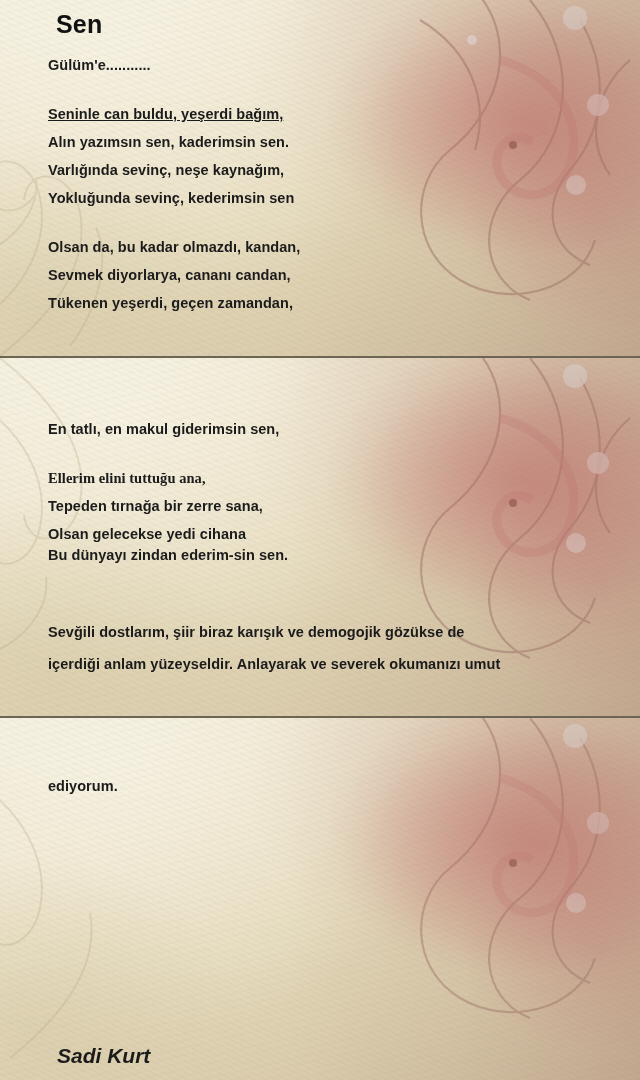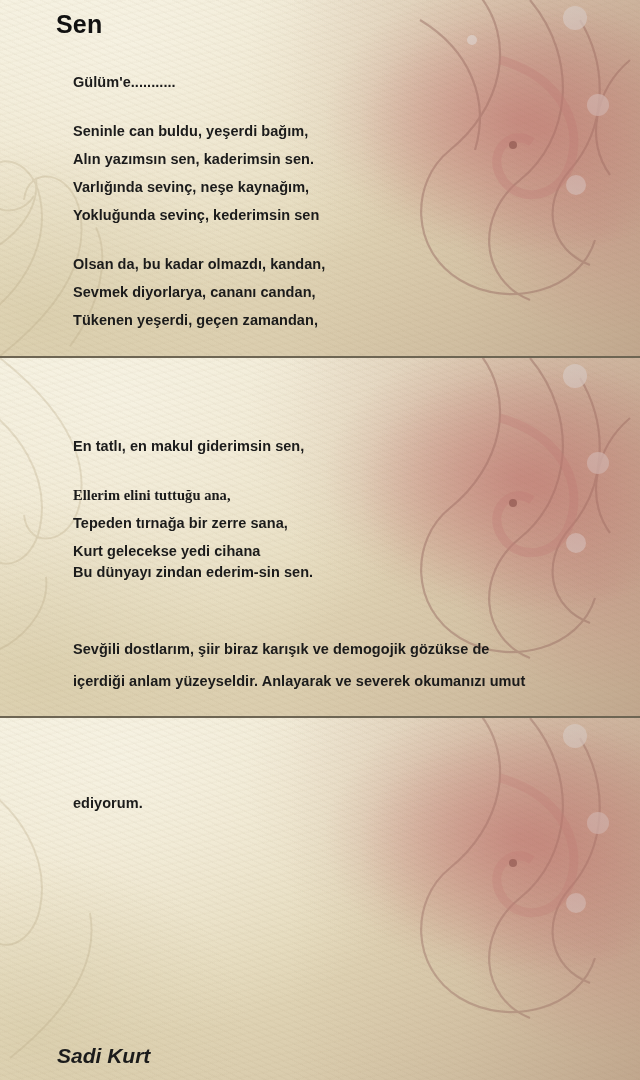--- a/index.html
+++ b/index.html
@@ -103,27 +103,26 @@
     position: absolute;
     left: 56px;
     top: 10px;
     font-size: 25px;
     font-weight: bold;
     color: #111111;
     letter-spacing: 0.2px;
   }
   .line {
     position: absolute;
-    left: 73px;
+    left: 48px;
     font-size: 14.5px;
     font-weight: bold;
     color: #1b1b1b;
     white-space: nowrap;
     letter-spacing: 0.05px;
-    margin-top: 17px;
   }
   .author {
     position: absolute;
     left: 57px;
     top: 1044px;
     font-size: 21px;
     font-style: italic;
     font-weight: bold;
     color: #1b1b1b;
   }
@@ -227,31 +226,31 @@
     <div class="vignette"></div>
   </div>
 
   <div class="seam seam-1"></div>
   <div class="seam seam-2"></div>
 
   <div class="content">
     <div class="title">Sen</div>
     <div id="lines">
         <div class="line" style="top: 57px;">Gülüm'e...........</div>
-        <div class="line" style="top: 106px;">Seninle can buldu, yeşerdi bağım,</div>
+        <div class="line" style="top: 106px; text-decoration: underline;">Seninle can buldu, yeşerdi bağım,</div>
         <div class="line" style="top: 134px;">Alın yazımsın sen, kaderimsin sen.</div>
         <div class="line" style="top: 162px;">Varlığında sevinç, neşe kaynağım,</div>
         <div class="line" style="top: 190px;">Yokluğunda sevinç, kederimsin sen</div>
         <div class="line" style="top: 239px;">Olsan da, bu kadar olmazdı, kandan,</div>
         <div class="line" style="top: 267px;">Sevmek diyorlarya, cananı candan,</div>
         <div class="line" style="top: 295px;">Tükenen yeşerdi, geçen zamandan,</div>
         <div class="line" style="top: 421px;">En tatlı, en makul giderimsin sen,</div>
         <div class="line" style="top: 470px; font-family: Liberation Serif, serif;">Ellerim elini tuttuğu ana,</div>
         <div class="line" style="top: 498px;">Tepeden tırnağa bir zerre sana,</div>
-        <div class="line" style="top: 526px;">Kurt gelecekse yedi cihana</div>
+        <div class="line" style="top: 526px;">Olsan gelecekse yedi cihana</div>
         <div class="line" style="top: 547px;">Bu dünyayı zindan ederim-sin sen.</div>
         <div class="line" style="top: 624px;">Sevğili dostlarım, şiir biraz karışık ve demogojik gözükse de</div>
         <div class="line" style="top: 656px;">içerdiği anlam yüzeyseldir. Anlayarak ve severek okumanızı umut</div>
         <div class="line" style="top: 778px;">ediyorum.</div>
       </div>
     <div class="author">Sadi Kurt</div>
   </div>
 
 </div>
 

